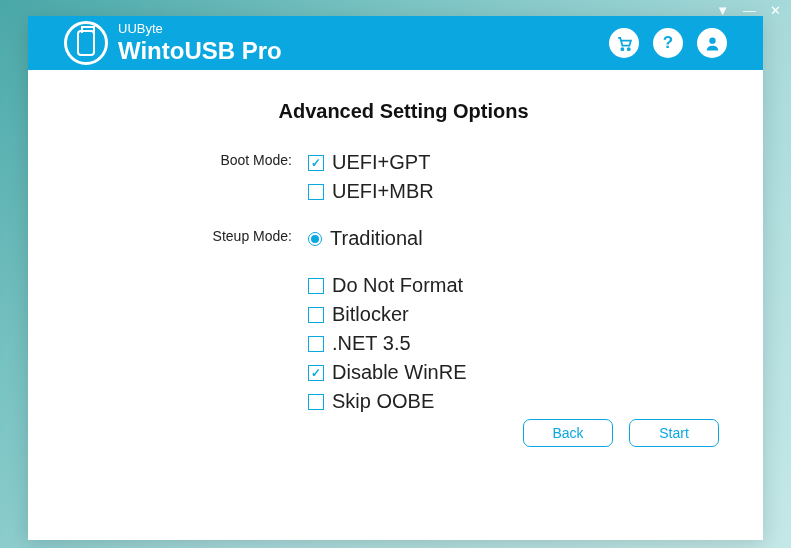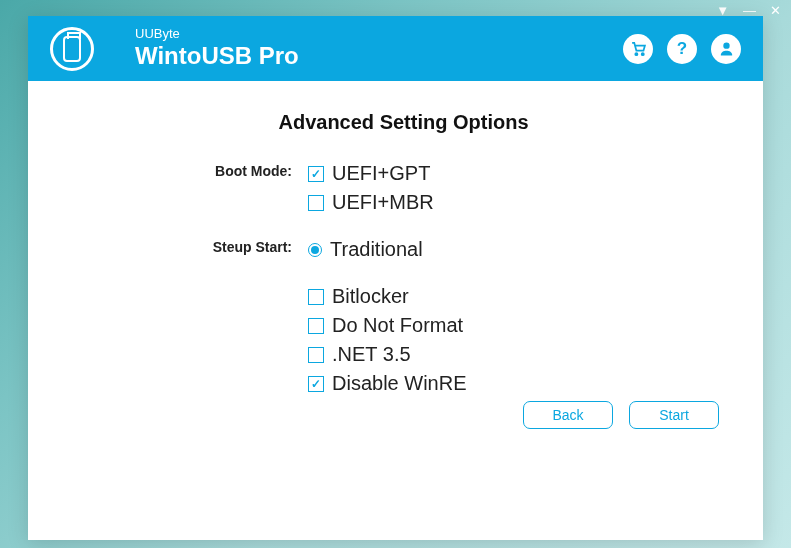--- a/index.html
+++ b/index.html
@@ -16,27 +16,26 @@
     top: 16px;
     left: 28px;
     width: 735px;
     height: 524px;
     background: #fff;
     box-shadow: 0 4px 20px rgba(0,0,0,0.15);
     display: flex;
     flex-direction: column;
   }
   .titlebar {
-    height: 65px;
+    height: 54px;
     background: #0ba7e0;
     display: flex;
     align-items: center;
-    padding: 0 22px;
+    padding: 0 36px;
     color: #fff;
-    gap: 31px;
   }
   .logo-circle {
     width: 44px;
     height: 44px;
     border: 3px solid #fff;
     border-radius: 50%;
     display: flex;
     align-items: center;
     justify-content: center;
     margin-right: 10px;
@@ -106,21 +105,20 @@
     align-items: flex-start;
     margin-bottom: 6px;
   }
   .form-label {
     width: 230px;
     text-align: right;
     padding-right: 16px;
     font-size: 14px;
     color: #222;
     padding-top: 1px;
-    font-weight: bold;
   }
   .options {
     display: flex;
     flex-direction: column;
     gap: 6px;
   }
   .opt {
     display: flex;
     align-items: center;
     gap: 8px;
@@ -237,49 +235,53 @@
         <div class="opt">
           <div class="cb"></div>
           <span>UEFI+MBR</span>
         </div>
       </div>
     </div>
 
     <div class="gap"></div>
 
     <div class="form-row">
-      <div class="form-label">Steup Start:</div>
+      <div class="form-label">Steup Mode:</div>
       <div class="options">
         <div class="opt">
           <div class="radio checked"></div>
           <span>Traditional</span>
         </div>
       </div>
     </div>
 
     <div class="gap"></div>
 
     <div class="form-row">
       <div class="form-label"></div>
       <div class="options">
         <div class="opt">
           <div class="cb"></div>
+          <span>Do Not Format</span>
+        </div>
+        <div class="opt">
+          <div class="cb"></div>
           <span>Bitlocker</span>
-        </div>
-        <div class="opt">
-          <div class="cb"></div>
-          <span>Do Not Format</span>
         </div>
         <div class="opt">
           <div class="cb"></div>
           <span>.NET 3.5</span>
         </div>
         <div class="opt">
           <div class="cb checked"></div>
           <span>Disable WinRE</span>
+        </div>
+        <div class="opt">
+          <div class="cb"></div>
+          <span>Skip OOBE</span>
         </div>
       </div>
     </div>
 
 
     <div class="footer">
       <div class="btn">Back</div>
       <div class="btn">Start</div>
     </div>
   </div>

